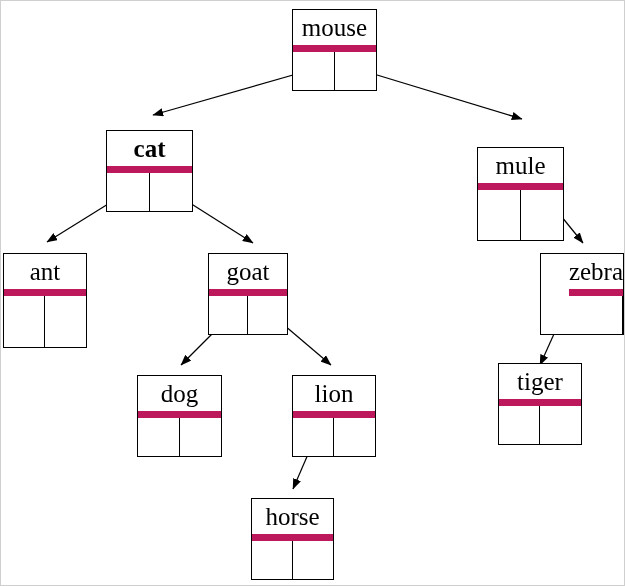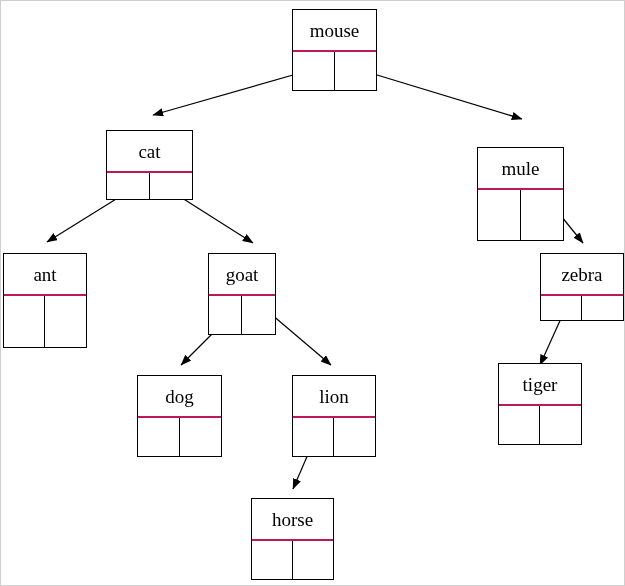--- a/index.html
+++ b/index.html
@@ -34,24 +34,24 @@
     background: #ffffff;
     display: flex;
     flex-direction: column;
   }
   .node-label {
     flex: 0 0 42px;
     display: flex;
     align-items: center;
     justify-content: center;
     font-family: "Liberation Serif", serif;
-    font-size: 19px;
+    font-size: 25px;
     color: #000000;
     line-height: 1;
-    border-bottom: 2px solid #be185d;
+    border-bottom: 7px solid #be185d;
     box-sizing: border-box;
     user-select: none;
   }
   .node-ptrs {
     flex: 1 1 auto;
     display: flex;
   }
   .ptr-cell {
     flex: 1 1 50%;
     box-sizing: border-box;
@@ -83,49 +83,49 @@
       </g>
   </svg>
   <div id="nodes-layer">
       <div class="node" style="left: 291px; top: 8px; width: 85px; height: 82px;">
         <div class="node-label">mouse</div>
         <div class="node-ptrs">
           <div class="ptr-cell left"></div>
           <div class="ptr-cell right"></div>
         </div>
       </div>
-      <div class="node" style="left: 105px; top: 129px; width: 87px; height: 70px;">
+      <div class="node" style="left: 105px; top: 129px; width: 87px; height: 82px; font-weight: bold;">
         <div class="node-label">cat</div>
         <div class="node-ptrs">
           <div class="ptr-cell left"></div>
           <div class="ptr-cell right"></div>
         </div>
       </div>
       <div class="node" style="left: 476px; top: 146px; width: 87px; height: 94px;">
         <div class="node-label">mule</div>
         <div class="node-ptrs">
           <div class="ptr-cell left"></div>
           <div class="ptr-cell right"></div>
         </div>
       </div>
       <div class="node" style="left: 2px; top: 252px; width: 84px; height: 95px;">
         <div class="node-label">ant</div>
         <div class="node-ptrs">
           <div class="ptr-cell left"></div>
           <div class="ptr-cell right"></div>
         </div>
       </div>
-      <div class="node" style="left: 207px; top: 252px; width: 68px; height: 82px;">
+      <div class="node" style="left: 207px; top: 252px; width: 80px; height: 82px;">
         <div class="node-label">goat</div>
         <div class="node-ptrs">
           <div class="ptr-cell left"></div>
           <div class="ptr-cell right"></div>
         </div>
       </div>
-      <div class="node" style="left: 539px; top: 252px; width: 84px; height: 68px;">
+      <div class="node" style="left: 539px; top: 252px; width: 84px; height: 82px; align-items: flex-end;">
         <div class="node-label">zebra</div>
         <div class="node-ptrs">
           <div class="ptr-cell left"></div>
           <div class="ptr-cell right"></div>
         </div>
       </div>
       <div class="node" style="left: 136px; top: 374px; width: 85px; height: 82px;">
         <div class="node-label">dog</div>
         <div class="node-ptrs">
           <div class="ptr-cell left"></div>

